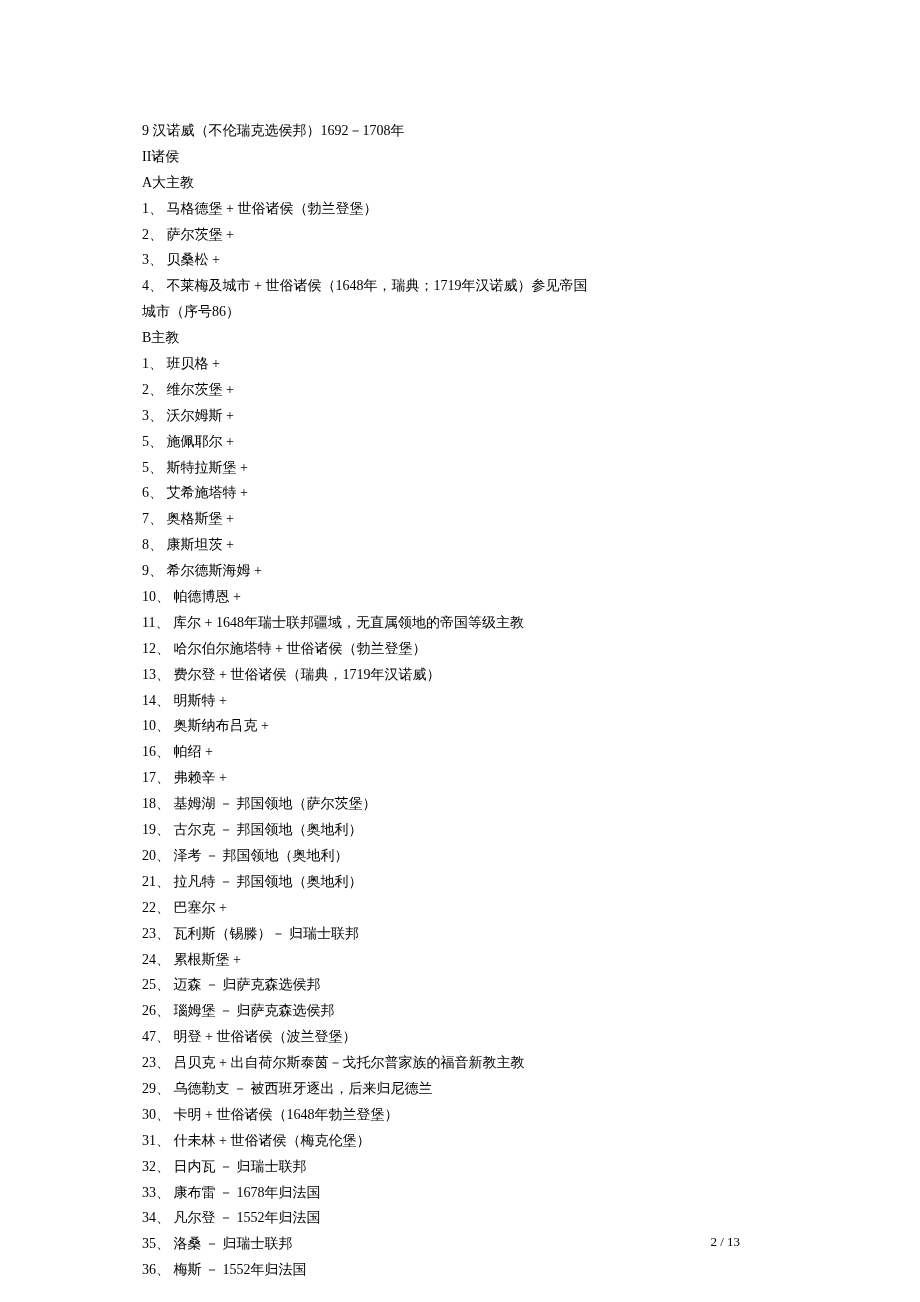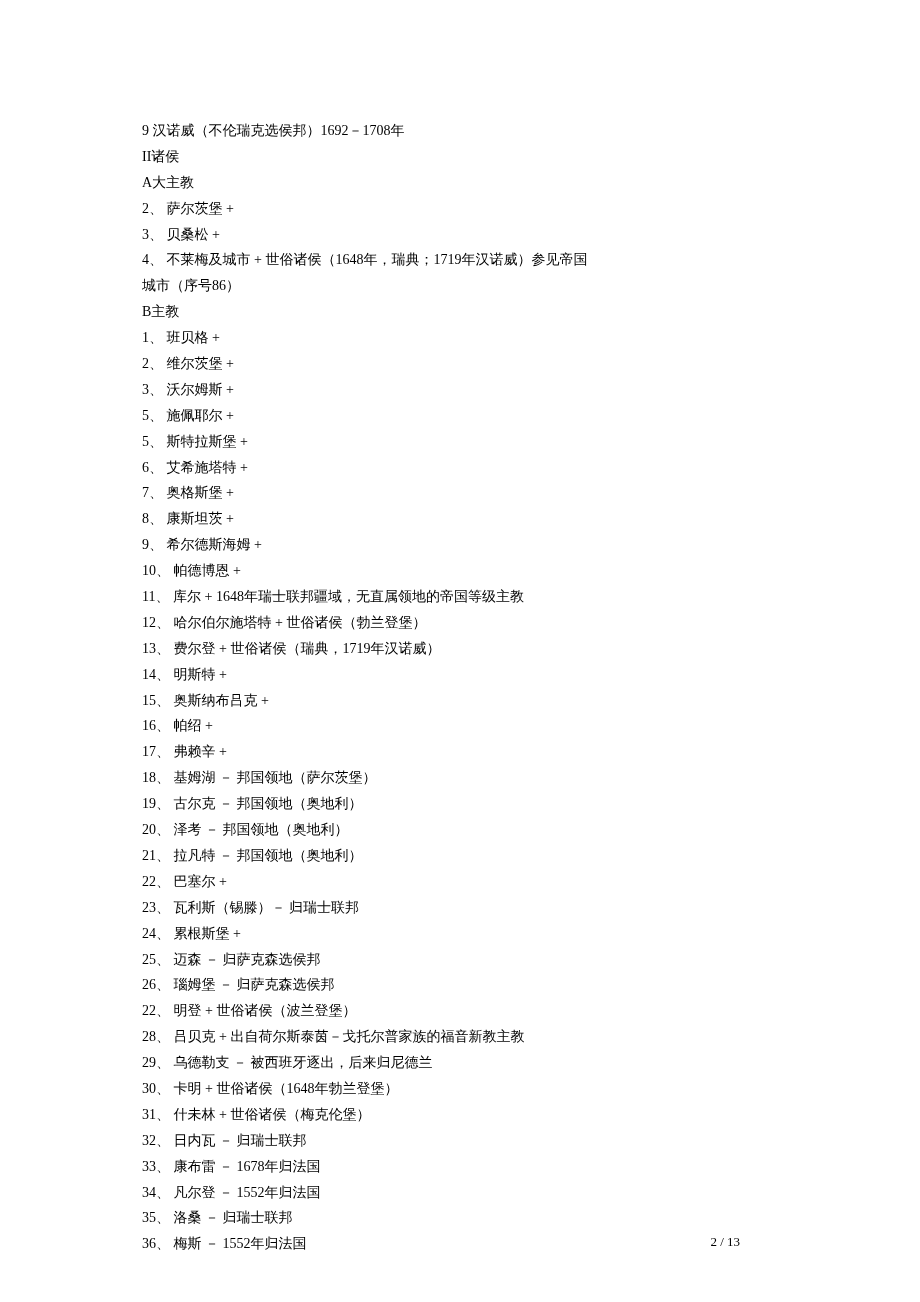--- a/index.html
+++ b/index.html
@@ -31,54 +31,55 @@
   }
 </style>
 </head>
 <body>
 
 <div class="page">
   <div id="intro-container">
       <div class="line">9 汉诺威（不伦瑞克选侯邦）1692－1708年</div>
       <div class="line">II诸侯</div>
       <div class="line">A大主教</div>
+      <div class="line">1、 马格德堡 + 世俗诸侯（勃兰登堡）</div>
       <div class="line">2、 萨尔茨堡 +</div>
       <div class="line">3、 贝桑松 +</div>
       <div class="line">4、 不莱梅及城市 + 世俗诸侯（1648年，瑞典；1719年汉诺威）参见帝国城市（序号86）</div>
       <div class="line">B主教</div>
     </div>
   <div id="bishop-container">
       <div class="line">1、 班贝格 +</div>
       <div class="line">2、 维尔茨堡 +</div>
       <div class="line">3、 沃尔姆斯 +</div>
       <div class="line">5、 施佩耶尔 +</div>
       <div class="line">5、 斯特拉斯堡 +</div>
       <div class="line">6、 艾希施塔特 +</div>
       <div class="line">7、 奥格斯堡 +</div>
       <div class="line">8、 康斯坦茨 +</div>
       <div class="line">9、 希尔德斯海姆 +</div>
       <div class="line">10、 帕德博恩 +</div>
       <div class="line">11、 库尔 + 1648年瑞士联邦疆域，无直属领地的帝国等级主教</div>
       <div class="line">12、 哈尔伯尔施塔特 + 世俗诸侯（勃兰登堡）</div>
       <div class="line">13、 费尔登 + 世俗诸侯（瑞典，1719年汉诺威）</div>
       <div class="line">14、 明斯特 +</div>
-      <div class="line">15、 奥斯纳布吕克 +</div>
+      <div class="line">10、 奥斯纳布吕克 +</div>
       <div class="line">16、 帕绍 +</div>
       <div class="line">17、 弗赖辛 +</div>
       <div class="line">18、 基姆湖 － 邦国领地（萨尔茨堡）</div>
       <div class="line">19、 古尔克 － 邦国领地（奥地利）</div>
       <div class="line">20、 泽考 － 邦国领地（奥地利）</div>
       <div class="line">21、 拉凡特 － 邦国领地（奥地利）</div>
       <div class="line">22、 巴塞尔 +</div>
       <div class="line">23、 瓦利斯（锡滕）－ 归瑞士联邦</div>
       <div class="line">24、 累根斯堡 +</div>
       <div class="line">25、 迈森 － 归萨克森选侯邦</div>
       <div class="line">26、 瑙姆堡 － 归萨克森选侯邦</div>
-      <div class="line">22、 明登 + 世俗诸侯（波兰登堡）</div>
-      <div class="line">28、 吕贝克 + 出自荷尔斯泰茵－戈托尔普家族的福音新教主教</div>
+      <div class="line">47、 明登 + 世俗诸侯（波兰登堡）</div>
+      <div class="line">23、 吕贝克 + 出自荷尔斯泰茵－戈托尔普家族的福音新教主教</div>
       <div class="line">29、 乌德勒支 － 被西班牙逐出，后来归尼德兰</div>
       <div class="line">30、 卡明 + 世俗诸侯（1648年勃兰登堡）</div>
       <div class="line">31、 什未林 + 世俗诸侯（梅克伦堡）</div>
       <div class="line">32、 日内瓦 － 归瑞士联邦</div>
       <div class="line">33、 康布雷 － 1678年归法国</div>
       <div class="line">34、 凡尔登 － 1552年归法国</div>
       <div class="line">35、 洛桑 － 归瑞士联邦</div>
       <div class="line">36、 梅斯 － 1552年归法国</div>
     </div>
   <div class="footer">2 / 13</div>

